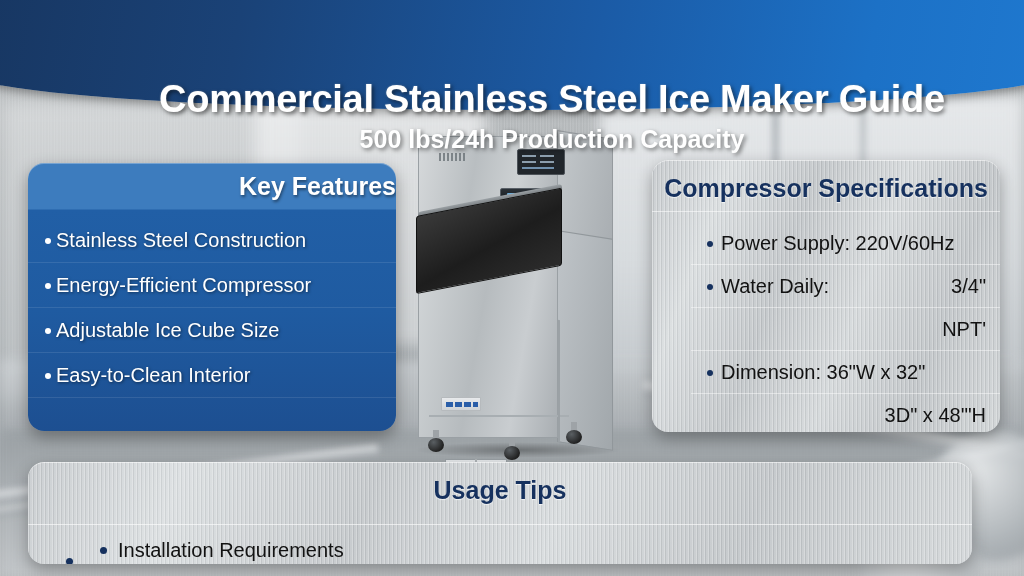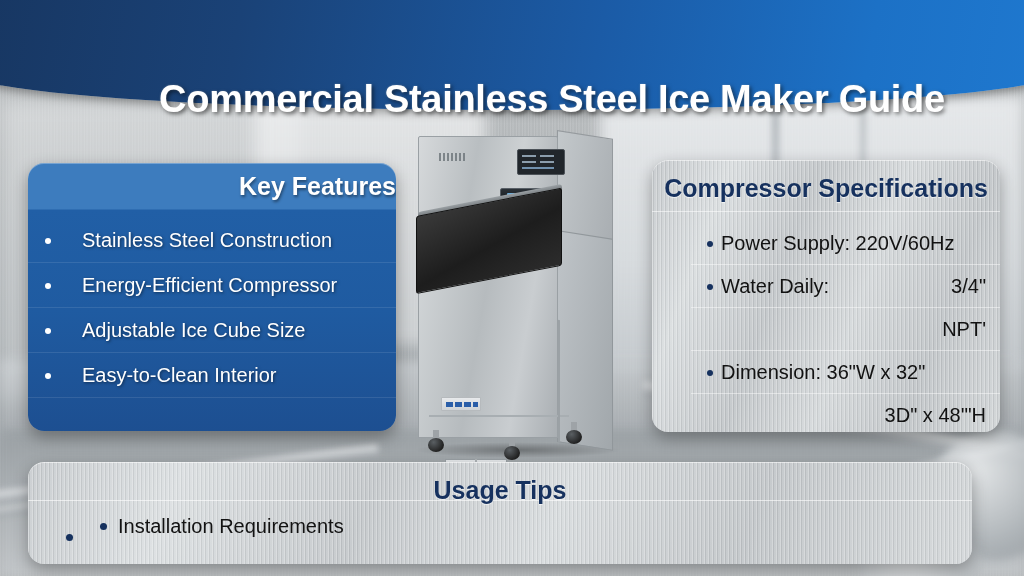--- a/index.html
+++ b/index.html
@@ -147,21 +147,21 @@
     background:linear-gradient(180deg,#3d7cbe 0%,#3d7cbe 46px,#215fa6 47px,#1f5ba1 55%,#1d4f91 100%);
     box-shadow:0 6px 16px rgba(0,0,0,.35),inset 0 1px 0 rgba(255,255,255,.3);
   }
   .kf-title{
     height:47px;line-height:47px;text-align:right;color:#fff;
     font-size:25px;font-weight:bold;text-shadow:1px 2px 3px rgba(0,0,0,.45);
   }
   .kf-list{padding:8px 0 0 0;}
   .kf-item{
     position:relative;height:45px;line-height:45px;color:#fff;font-size:20px;
-    padding-left:54px;text-shadow:1px 1px 3px rgba(0,0,0,.5);
+    padding-left:28px;text-shadow:1px 1px 3px rgba(0,0,0,.5);
     border-bottom:1px solid rgba(255,255,255,.10);
     white-space:nowrap;
   }
   .kf-item .bul{position:absolute;left:17px;top:20px;width:6px;height:6px;border-radius:50%;background:#fff;}
 
   
   .ts{
     position:absolute;left:652px;top:160px;width:348px;height:272px;
     border-radius:16px;overflow:hidden;
     background:
@@ -186,21 +186,21 @@
 
   
   .ut{
     position:absolute;left:28px;top:462px;width:944px;height:102px;
     border-radius:16px;overflow:hidden;
     background:
       repeating-linear-gradient(90deg,rgba(255,255,255,.30) 0 1px,rgba(0,0,0,.05) 1px 2px,rgba(255,255,255,.10) 2px 4px),
       linear-gradient(110deg,#c6cacd 0%,#dadee0 16%,#c2c6c9 36%,#d6dadc 56%,#c0c4c7 76%,#d2d6d8 100%);
     box-shadow:0 6px 16px rgba(0,0,0,.30),inset 0 1px 0 rgba(255,255,255,.55);
   }
-  .ut-title{height:39px;line-height:56px;text-align:center;color:#16315e;font-size:25px;font-weight:bold;
+  .ut-title{height:63px;line-height:56px;text-align:center;color:#16315e;font-size:25px;font-weight:bold;
     text-shadow:0 1px 1px rgba(255,255,255,.7);border-bottom:1px solid rgba(255,255,255,.6);}
   .ut-row{display:flex;height:50px;align-items:center;}
   .ut-item{position:relative;color:#121212;font-size:20px;padding-left:34px;white-space:nowrap;}
   .ut-item .bul{position:absolute;left:16px;top:8px;width:7px;height:7px;border-radius:50%;background:#16315e;}
   .ut-i1{margin-left:22px;}
   .ut-i2{}
 </style>
 </head>
 <body>
 
@@ -268,20 +268,21 @@
     </div>
     <div class="caster c3">
       <div class="leg"></div>
         <div class="wheel"></div>
     </div>
   </div>
 
   <div class="header"></div>
   <div class="header-inner">
     <div class="title">Commercial Stainless Steel Ice Maker Guide</div>
+    <div class="subtitle">500 lbs/24h Production Capacity</div>
   </div>
 
   <div class="kf">
     <div class="kf-title">Key Features</div>
     <div class="kf-list">
       <div class="kf-item">
         <span class="bul"></span>
         <span>Stainless Steel Construction</span>
       </div>
       <div class="kf-item">

